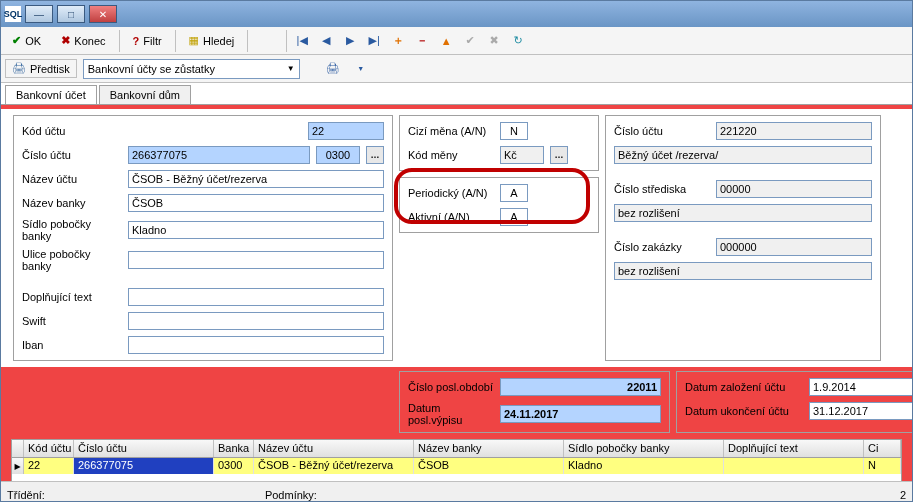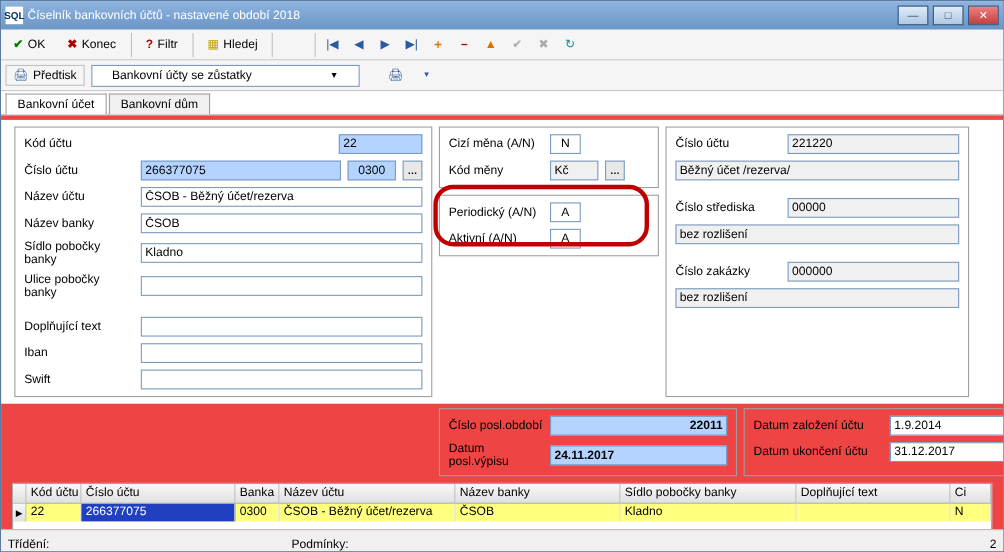--- a/index.html
+++ b/index.html
@@ -18,21 +18,21 @@
 .tfi { color: #b00000; font-weight: bold; }
 .sep { width: 1px; height: 22px; background: #c0c0c0; margin: 0 2px; }
 .navbtn { width: 22px; height: 22px; display: flex; align-items: center; justify-content: center; cursor: pointer; border: 1px solid transparent; color: #2a5aa0; }
 .navbtn.plus { color: #e07000; font-weight: bold; }
 .navbtn.minus { color: #b00000; font-weight: bold; }
 .navbtn.up { color: #e07000; }
 .navbtn.dis { color: #aaa; }
 .navbtn.ref { color: #1a8aa0; }
 .toolbar2 { height: 28px; background: #f5f5f5; border-bottom: 1px solid #c0c0c0; display: flex; align-items: center; padding: 2px 4px; gap: 6px; }
 .pretisk { display: flex; align-items: center; gap: 4px; padding: 2px 6px; border: 1px solid #c0c0c0; cursor: pointer; }
-.combo { height: 20px; width: 244px; border: 1px solid #7a9ac0; background: #fff; display: flex; align-items: center; padding: 0 18px; justify-content: space-between; }
+.combo { height: 20px; width: 217px; border: 1px solid #7a9ac0; background: #fff; display: flex; align-items: center; padding: 0 4px; justify-content: space-between; }
 .combo .arrow { font-size: 8px; }
 .tabbar { height: 22px; background: #fff; display: flex; align-items: center; padding-left: 4px; border-bottom: 1px solid #a0a0a0; }
 .tab { padding: 3px 10px; border: 1px solid #a0a0a0; border-bottom: none; background: #f0f0f0; margin-right: 2px; cursor: pointer; position: relative; top: 1px; }
 .tab.active { background: #fff; }
 .content { flex: 1; background: #ef4444; overflow: hidden; position: relative; padding-top: 4px; }
 .formarea { background: #fff; padding: 6px 12px 6px 12px; display: flex; gap: 6px; }
 .panel { border: 1px solid #a0a0a0; padding: 6px 8px; }
 .col { display: flex; flex-direction: column; gap: 6px; }
 .row { display: flex; align-items: center; gap: 6px; }
 .lbl { width: 100px; }
@@ -57,21 +57,20 @@
 .statusbar { height: 20px; background: #f0f0f0; border-top: 1px solid #c0c0c0; display: flex; align-items: flex-end; padding: 0 6px; gap: 20px; }
 .rowmark { width: 12px; background: linear-gradient(#f8f8f8,#e0e0e0); border-right: 1px solid #c0c0c0; display: flex; align-items: center; justify-content: center; color: #000; font-size: 8px; }
 </style>
 </head>
 <body>
 
 <div class="window">
 
   <div class="titlebar">
     <div class="icon">SQL</div>
-    <div class="title">Číselník bankovních účtů - nastavené období 2018</div>
     <div class="winbtns">
       <div class="winbtn">—</div>
       <div class="winbtn">□</div>
       <div class="winbtn close">✕</div>
     </div>
   </div>
 
   <div class="toolbar1">
     <div class="tbtn">
         <span class="tok">✔</span>
@@ -155,25 +154,25 @@
         <div class="row">
             <div class="lbl">Ulice pobočky banky</div>
             <input class="inp" style="flex: 1 1 0%;" value="">
           </div>
         <div style="height:4px"></div>
         <div class="row">
             <div class="lbl">Doplňující text</div>
             <input class="inp" style="flex: 1 1 0%;" value="">
           </div>
         <div class="row">
+            <div class="lbl">Swift</div>
+            <input class="inp" style="flex: 1 1 0%;" value="">
+          </div>
+        <div class="row">
             <div class="lbl">Iban</div>
-            <input class="inp" style="flex: 1 1 0%;" value="">
-          </div>
-        <div class="row">
-            <div class="lbl">Swift</div>
             <input class="inp" style="flex: 1 1 0%;" value="">
           </div>
       </div>
 
       <div class="col" style="flex:0 0 200px; gap:6px">
         <div class="panel col" style="position:relative">
           <div class="row">
               <div class="lbl2">Cizí měna (A/N)</div>
               <input class="inp center" style="width: 28px;" value="N">
             </div>

